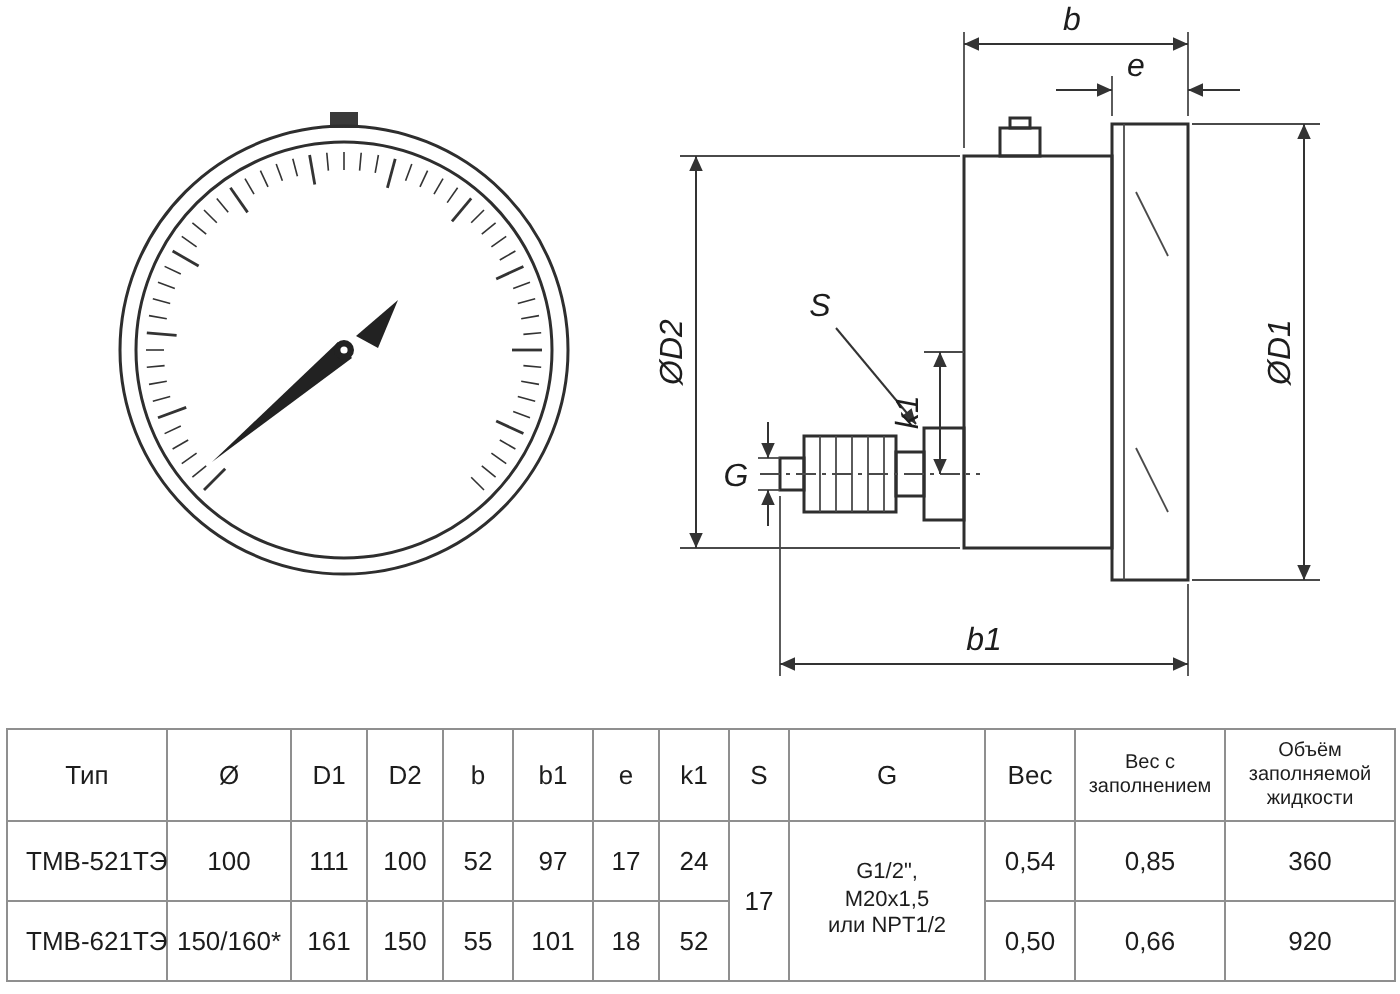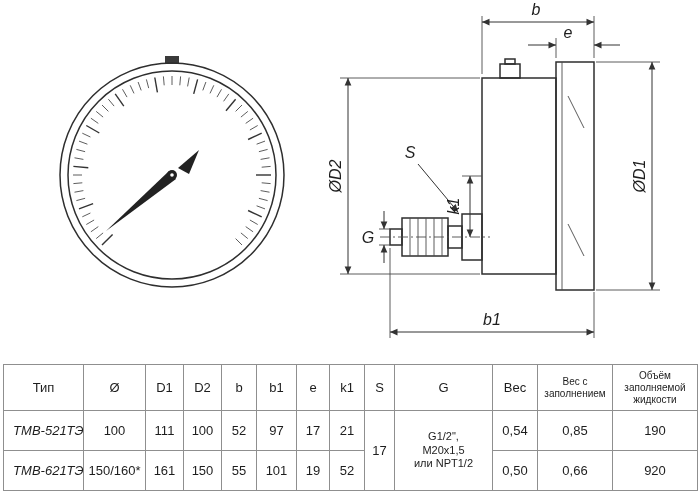--- a/index.html
+++ b/index.html
@@ -8,21 +8,21 @@
   .thick{stroke:#2e2e2e;stroke-width:1.5;fill:none;}
   .thin{stroke:#4a4a4a;stroke-width:0.9;fill:none;}
   .dim{stroke:#333;stroke-width:1;fill:none;}
   .dimlabel{font-family:"Liberation Sans",sans-serif;font-style:italic;font-size:16px;fill:#1d1d1d;text-anchor:middle;}
   .fill-dark{fill:#222;stroke:none;}
   table{border-collapse:collapse;width:694px;margin:2px 3px 0 3px;table-layout:fixed;background:#fff;}
   th,td{border:1px solid #8f8f8f;text-align:center;vertical-align:middle;padding:2px 3px;font-weight:normal;font-size:13px;color:#1d1d1d;}
   thead tr{height:46px;}
   tbody tr{height:40px;}
   th.small{font-size:10px;line-height:1.2;}
-  td.type-cell{text-align:right;padding-left:9px;font-style:italic;}
+  td.type-cell{text-align:right;padding-left:9px;}
   td.g-cell{font-size:11px;line-height:1.25;white-space:pre-line;}
 </style>
 </head>
 <body>
 
 <svg class="drawing" width="700" height="362" viewBox="0 0 700 362">
   <defs>
     <marker id="arr" viewBox="0 0 12 12" refX="11" refY="6" markerWidth="9" markerHeight="9" orient="auto-start-reverse">
       <path d="M1,1.5 L11,6 L1,10.5 z" fill="#333"></path>
     </marker>
@@ -203,36 +203,36 @@
   </thead>
   <tbody>
     <tr>
       <td class="type-cell">ТМВ-521ТЭ</td>
       <td>100</td>
       <td>111</td>
       <td>100</td>
       <td>52</td>
       <td>97</td>
       <td>17</td>
-      <td>21</td>
+      <td>24</td>
       <td rowspan="2">17</td>
       <td rowspan="2" class="g-cell">G1/2",
 M20x1,5
 или NPT1/2</td>
       <td>0,54</td>
       <td>0,85</td>
-      <td>190</td>
+      <td>360</td>
     </tr>
     <tr>
       <td class="type-cell">ТМВ-621ТЭ</td>
       <td>150/160*</td>
       <td>161</td>
       <td>150</td>
       <td>55</td>
       <td>101</td>
-      <td>19</td>
+      <td>18</td>
       <td>52</td>
       <td>0,50</td>
       <td>0,66</td>
       <td>920</td>
     </tr>
   </tbody>
 </table>
 
 </body></html>

